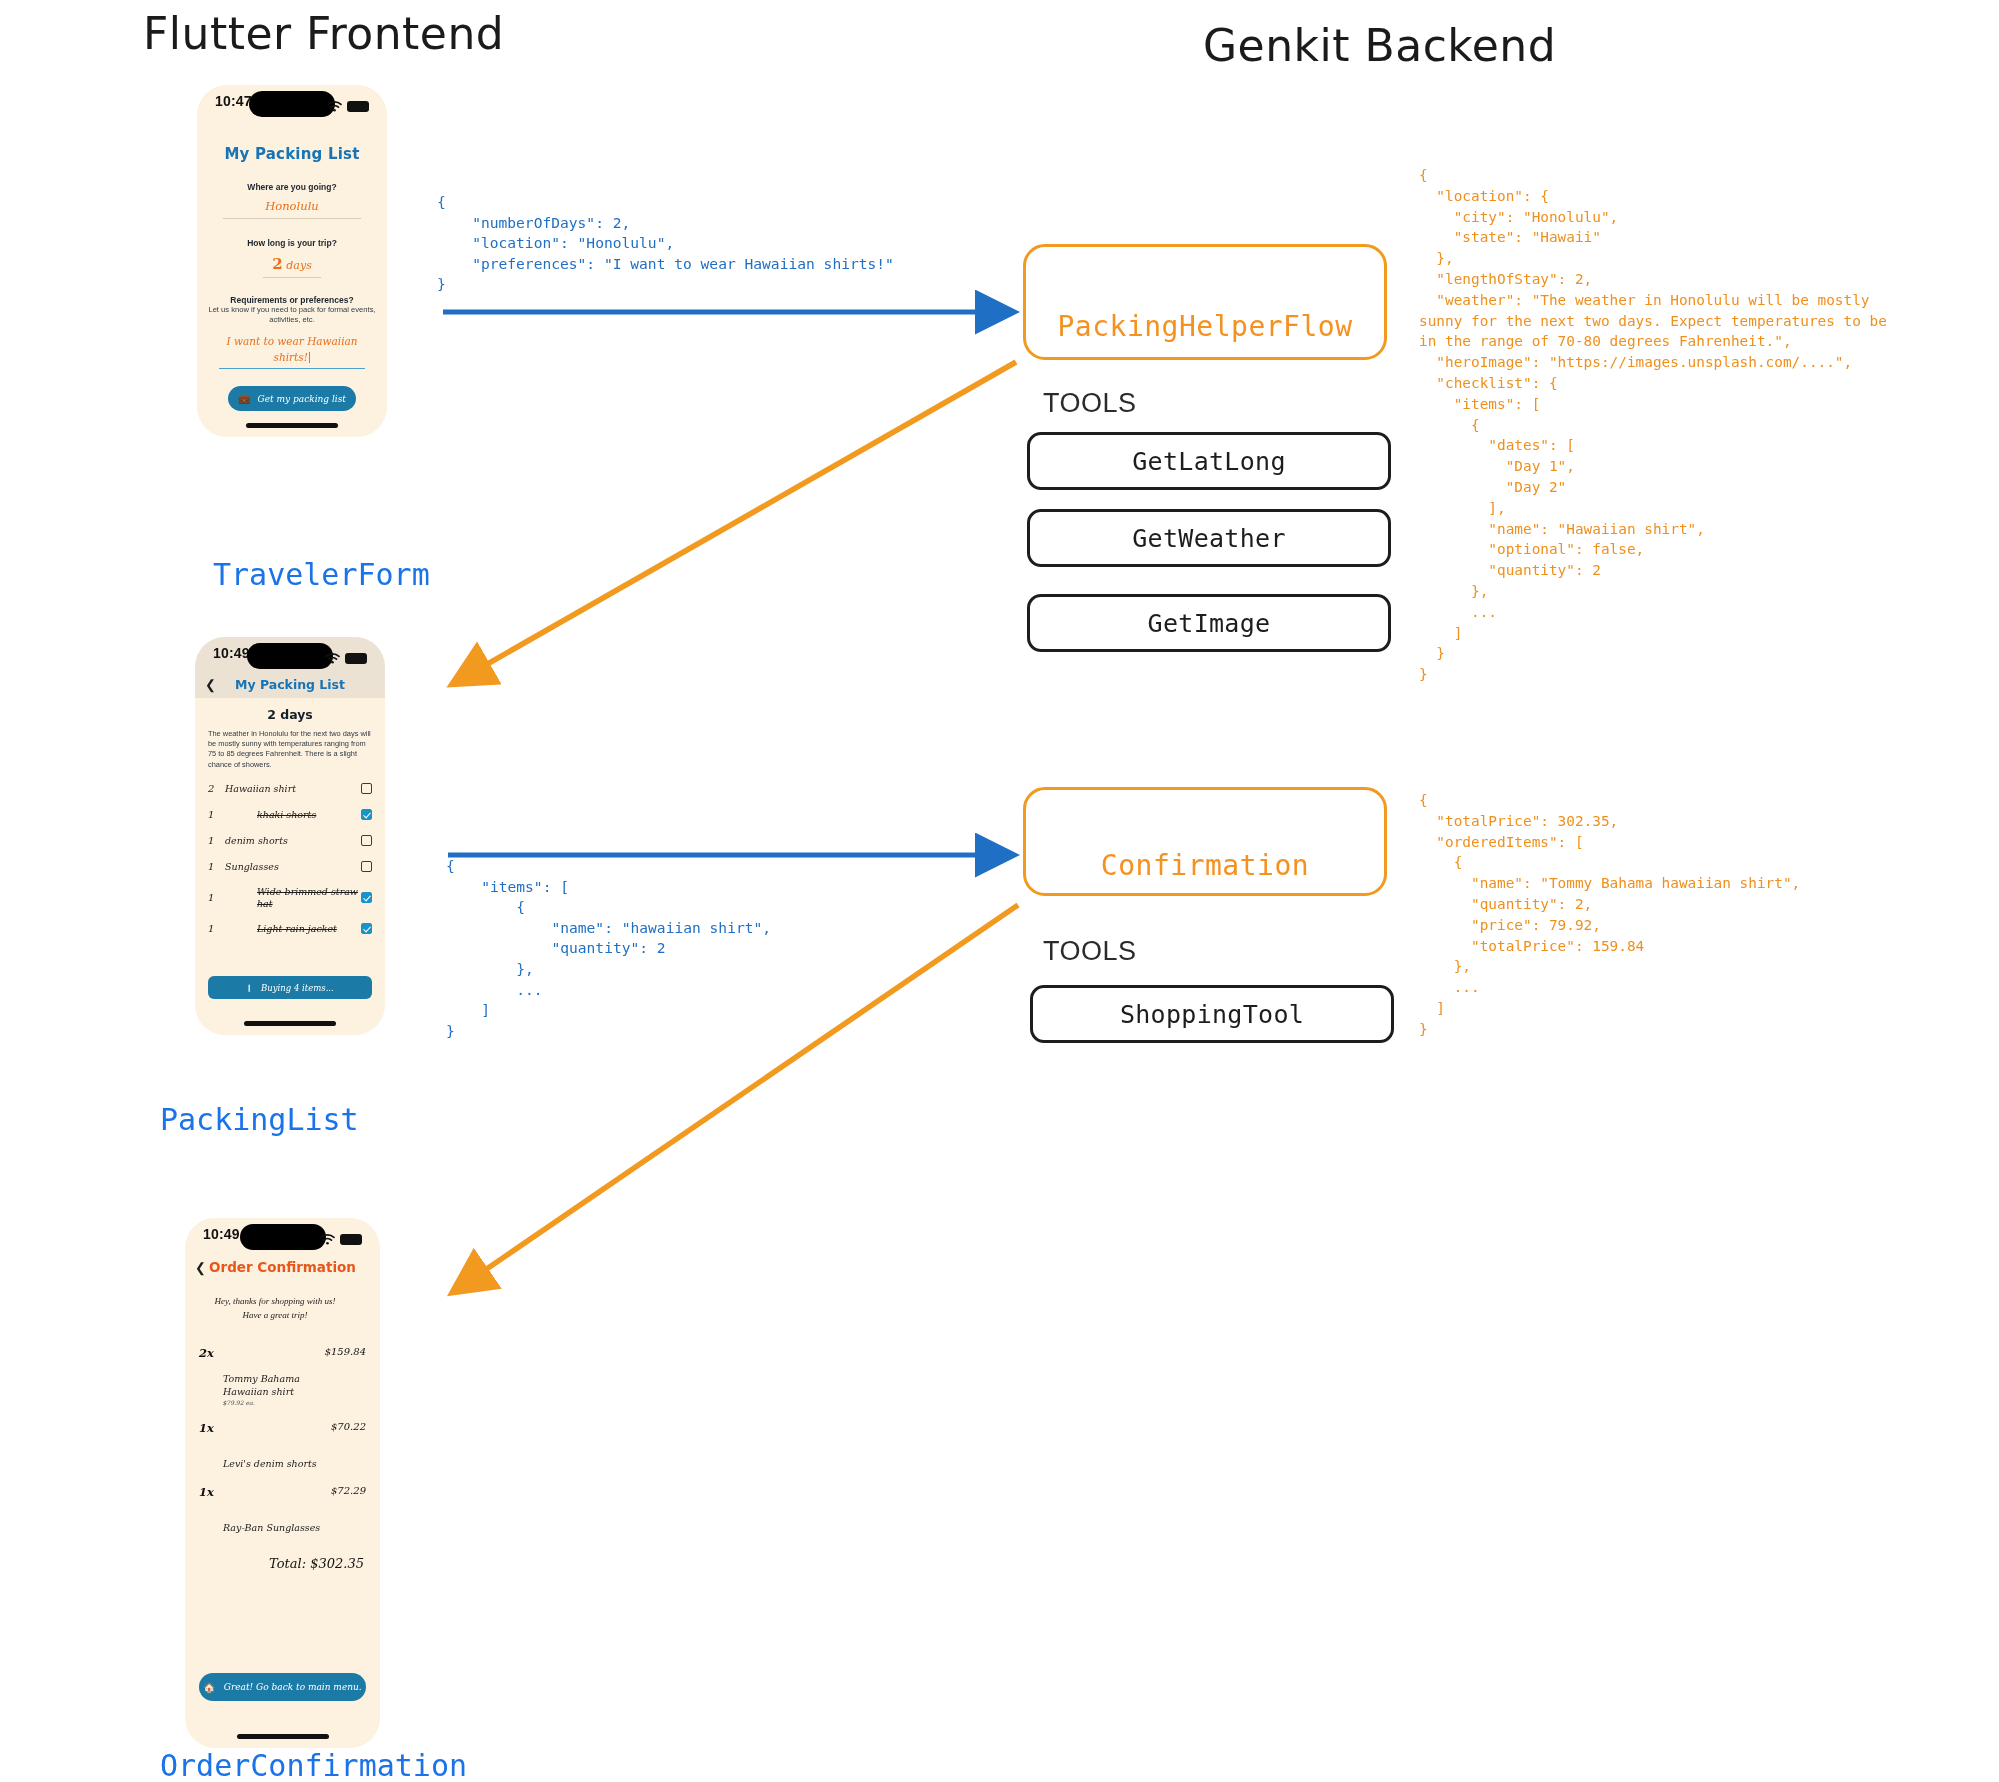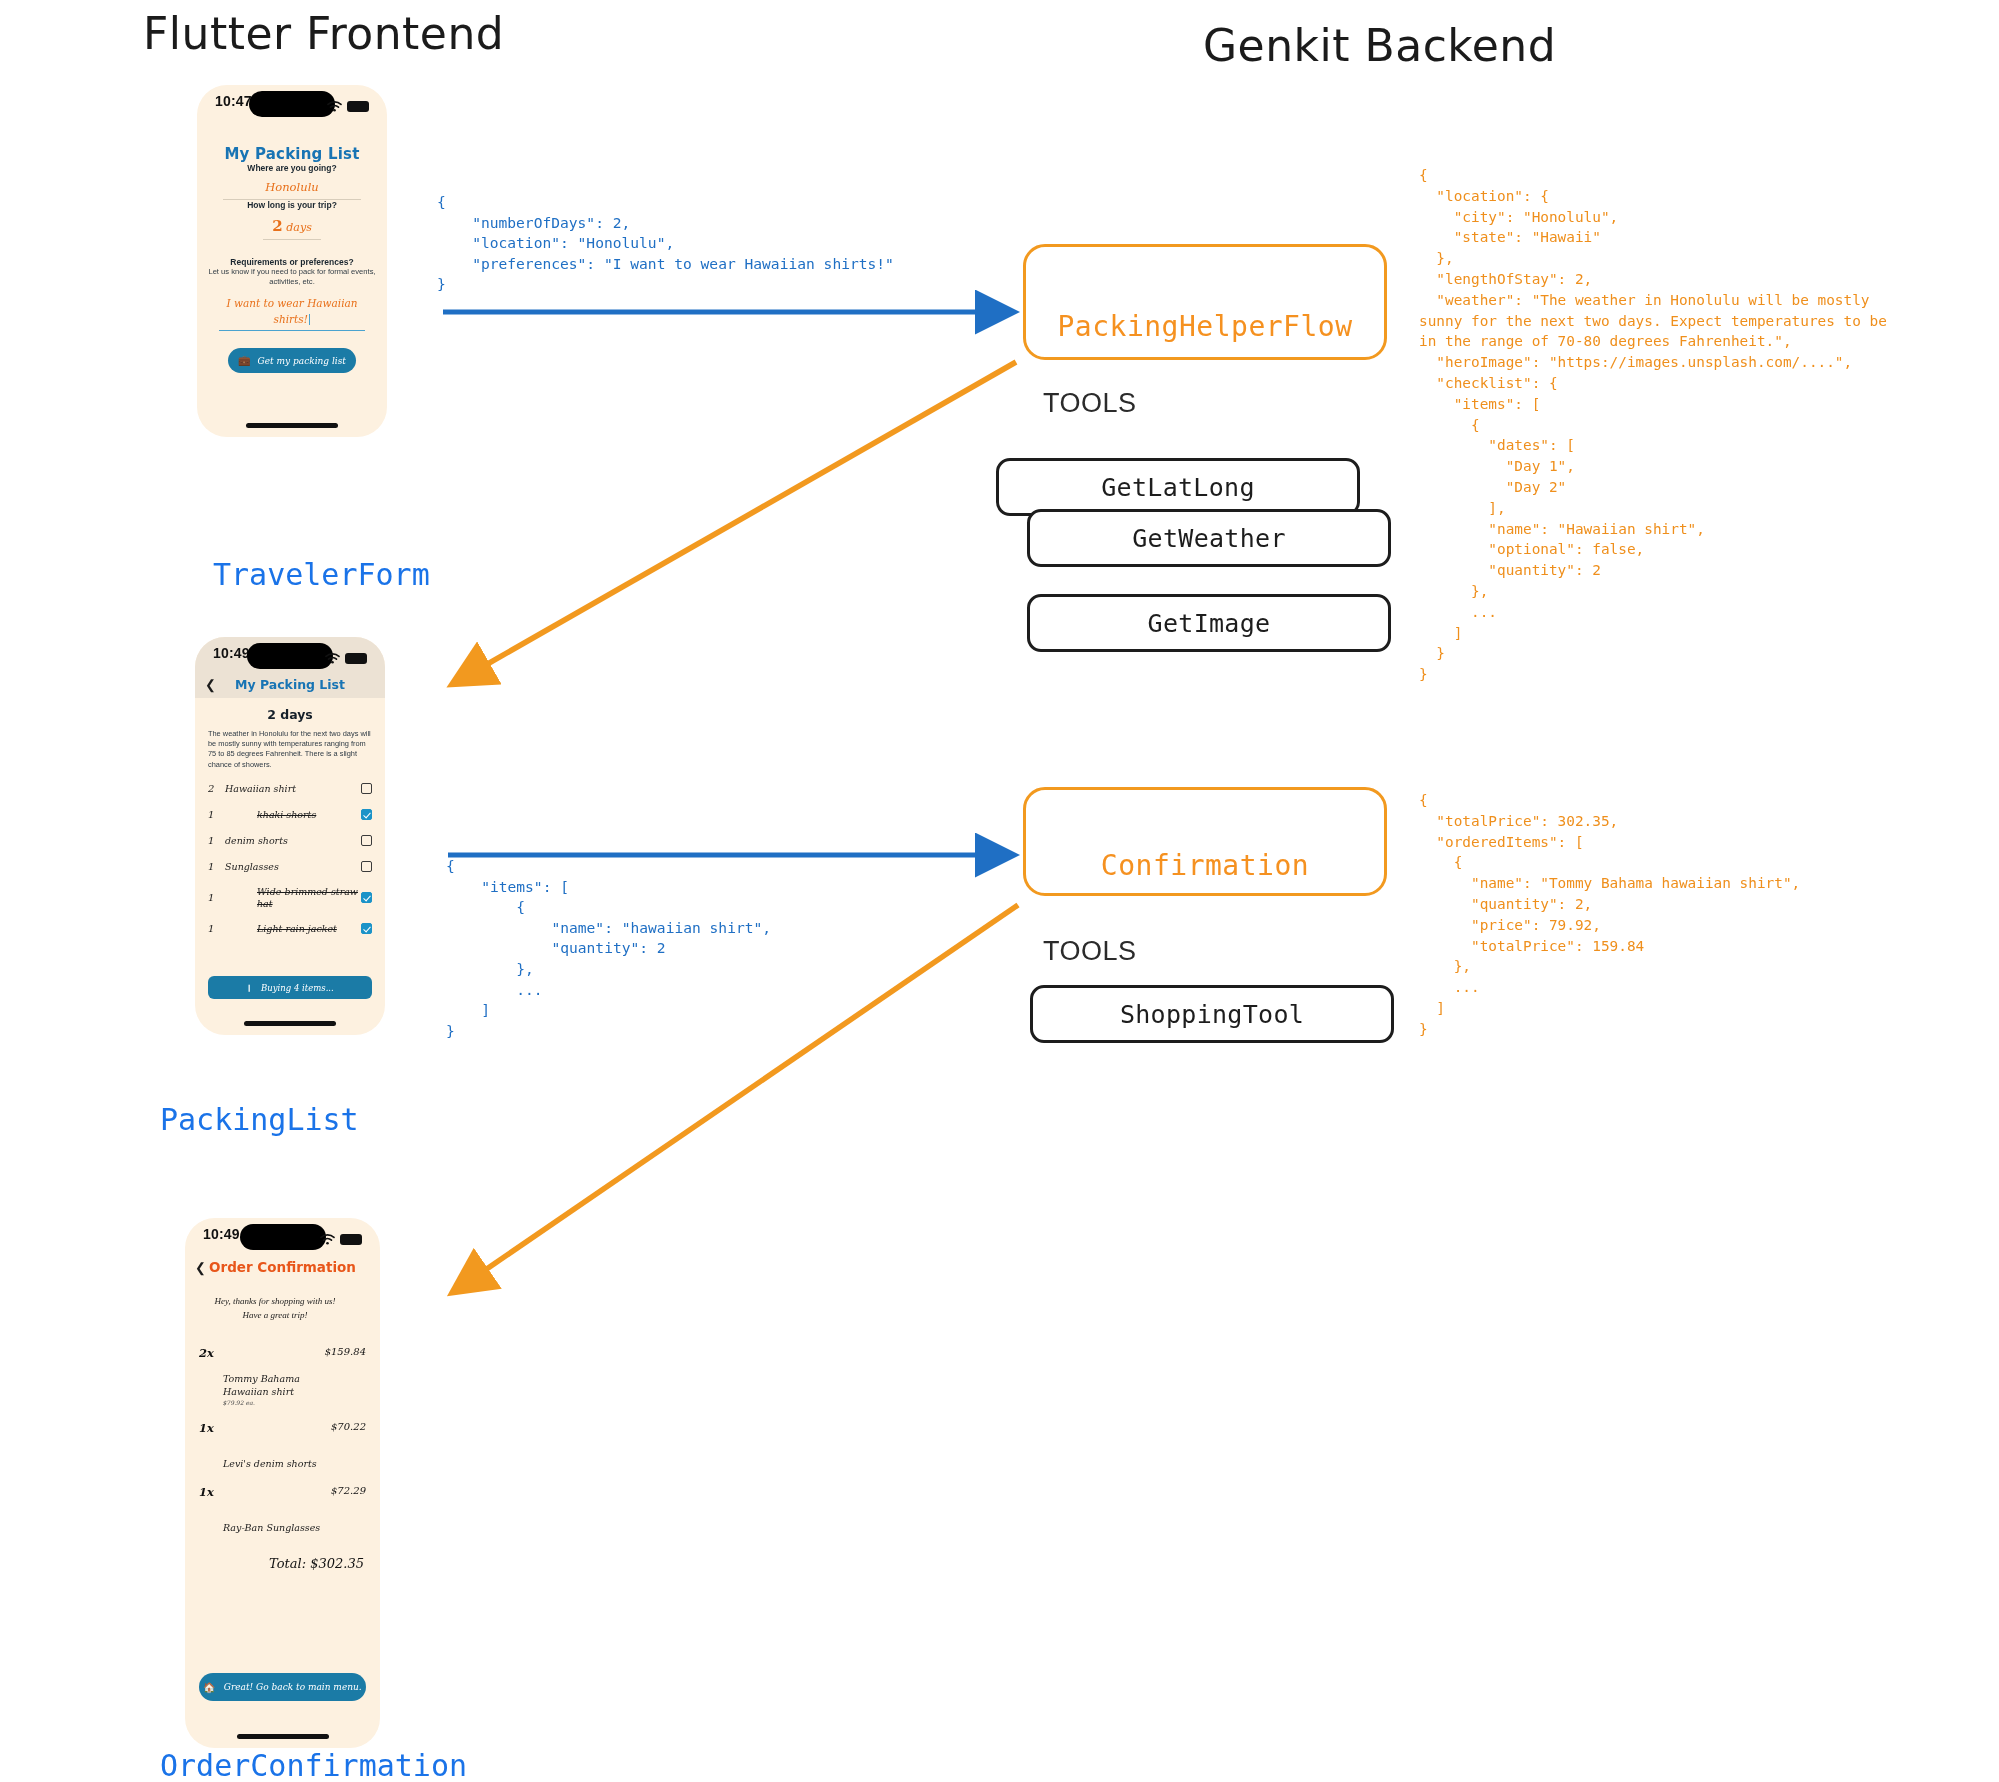--- a/index.html
+++ b/index.html
@@ -48,21 +48,21 @@
   }
 
   
   #phone1{left:197px;top:85px;width:190px;height:352px;}
   .pf-title{
     text-align:center;color:#1874b4;font-size:15px;font-weight:700;
     margin-top:26px;font-family:"DejaVu Sans",sans-serif;letter-spacing:.2px;
   }
   .pf-q{
     text-align:center;color:#1b2730;font-size:8.5px;font-weight:700;
-    font-family:"Liberation Sans",sans-serif;
+    margin-top:19px;font-family:"Liberation Sans",sans-serif;
   }
   .pf-sub{
     text-align:center;color:#323d45;font-size:7.6px;line-height:1.28;
     font-family:"Liberation Sans",sans-serif;
   }
   .pf-ans{
     text-align:center;color:#e8701a;font-size:11.5px;margin-top:7px;
     font-family:"DejaVu Serif",serif;font-style:italic;
   }
   .pf-ans b{font-size:15px;font-weight:700;font-style:normal;}
@@ -200,21 +200,21 @@
   #tools2{left:1043px;top:936px;}
 
   .toolbox{
     position:absolute;border:3px solid #1d1d1d;border-radius:14px;
     display:flex;align-items:center;justify-content:center;background:#fff;
   }
   .toolbox span{
     color:#1d1d1d;font-size:25px;letter-spacing:.3px;
     font-family:"DejaVu Sans Mono","Liberation Mono",monospace;
   }
-  #tool-latlong{left:996px;top:432px;width:358px;height:52px;margin-top:26px;}
+  #tool-latlong{left:1027px;top:432px;width:358px;height:52px;}
   #tool-weather{left:1027px;top:486px;width:358px;height:52px;margin-top:23px;}
   #tool-image{left:1027px;top:594px;width:358px;height:52px;}
   #tool-shopping{left:1030px;top:985px;width:358px;height:52px;}
 
   
   #arrows{position:absolute;left:0;top:0;width:1999px;height:1782px;
           pointer-events:none;}
 </style>
 </head>
 <body>

